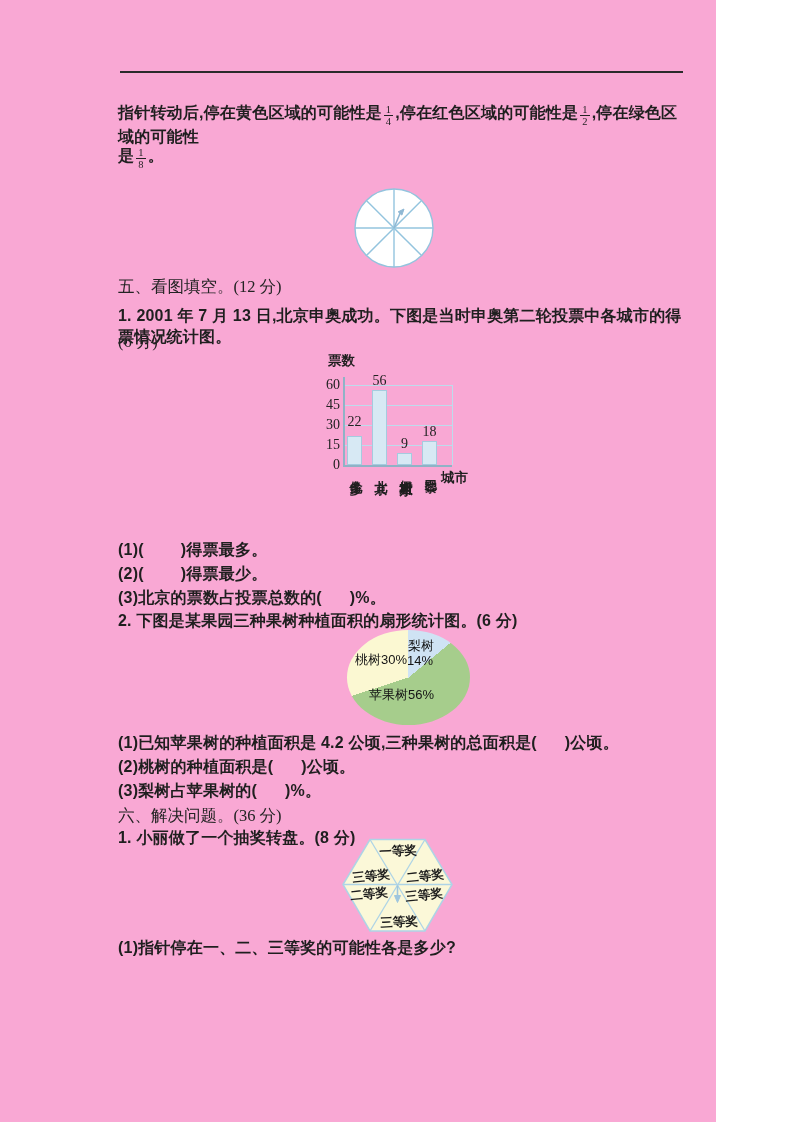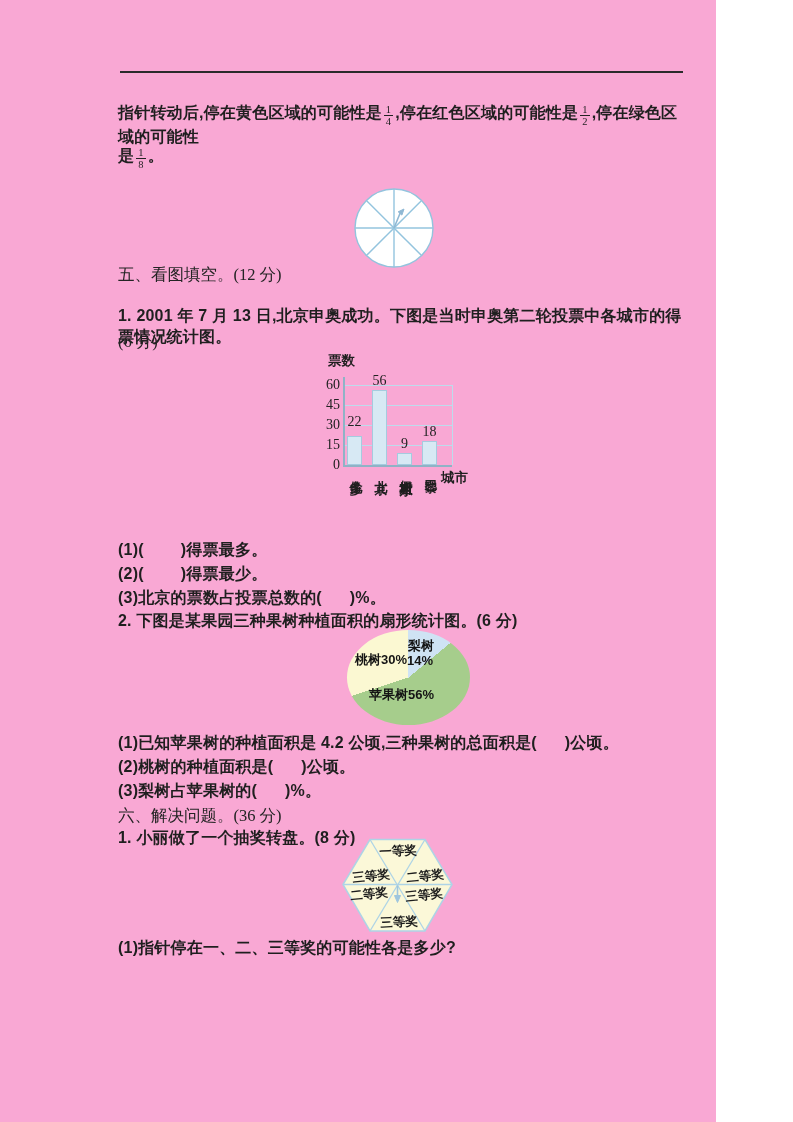--- a/index.html
+++ b/index.html
@@ -28,21 +28,21 @@
   #barchart .val{position:absolute;width:26px;text-align:center;font:14px "Liberation Serif",serif;color:#222;}
   #barchart .cat{position:absolute;width:16px;font-weight:bold;font-size:13px;
                  font-family:"Liberation Sans",sans-serif;color:#1f1f1f;
                  writing-mode:vertical-rl;text-orientation:upright;letter-spacing:1px;line-height:1;}
   .axlabel{position:absolute;font-weight:bold;font-size:13.5px;color:#1f1f1f;}
   #bar-ylabel{left:18px;top:2px;}
   #bar-xlabel{left:131px;top:119px;}
   
   #pie{position:absolute;left:347px;top:630px;width:123px;height:95px;}
   #pie .disc{width:100%;height:100%;border-radius:50%;}
-  .pielabel{position:absolute;font-weight:bold;font-size:13px;color:#141414;white-space:nowrap;}
+  .pielabel{position:absolute;font-weight:normal;font-size:13px;color:#141414;white-space:nowrap;}
   #pl-pear-name{left:61px;top:7px;}
   #pl-pear-pct{left:60px;top:23px;}
   #pl-peach{left:8px;top:21px;}
   #pl-apple{left:22px;top:56px;}
   
   #wheel{position:absolute;left:342px;top:838px;}
   #wheel text{font-family:"Liberation Sans",sans-serif;font-weight:bold;font-size:12.5px;fill:#1c1c1c;}
 </style>
 </head>
 <body>
@@ -62,21 +62,21 @@
       <line x1="2" y1="41" x2="80" y2="41"></line>
       <line x1="13.4" y1="13.4" x2="68.6" y2="68.6"></line>
       <line x1="68.6" y1="13.4" x2="13.4" y2="68.6"></line>
     </g>
     <g stroke="#8fb8d4" fill="#8fb8d4">
       <line x1="41" y1="41" x2="48" y2="24" stroke-width="1.6"></line>
       <polygon points="45.2,24.8 51,22 48.9,28.1"></polygon>
     </g>
   </svg>
 
-  <div class="line s" style="top:264px;">五、看图填空。(12 分)</div>
+  <div class="line s" style="top:276px;">五、看图填空。(12 分)</div>
   <div class="line b" style="top:306px;width:566px;">1. 2001 年 7 月 13 日,北京申奥成功。下图是当时申奥第二轮投票中各城市的得票情况统计图。</div>
   <div class="line s" style="top:331px;">(6 分)</div>
 
   <div id="barchart">
     <div class="axlabel" id="bar-ylabel">票数</div>
     <div class="axlabel" id="bar-xlabel">城市</div>
   <div class="tick" style="left: 2px; top: 107px;">0</div>
       <div class="grid" style="left: 33px; top: 95px; width: 109px;"></div>
       <div class="tick" style="left: 2px; top: 87px;">15</div>
       <div class="grid" style="left: 33px; top: 75px; width: 109px;"></div>

